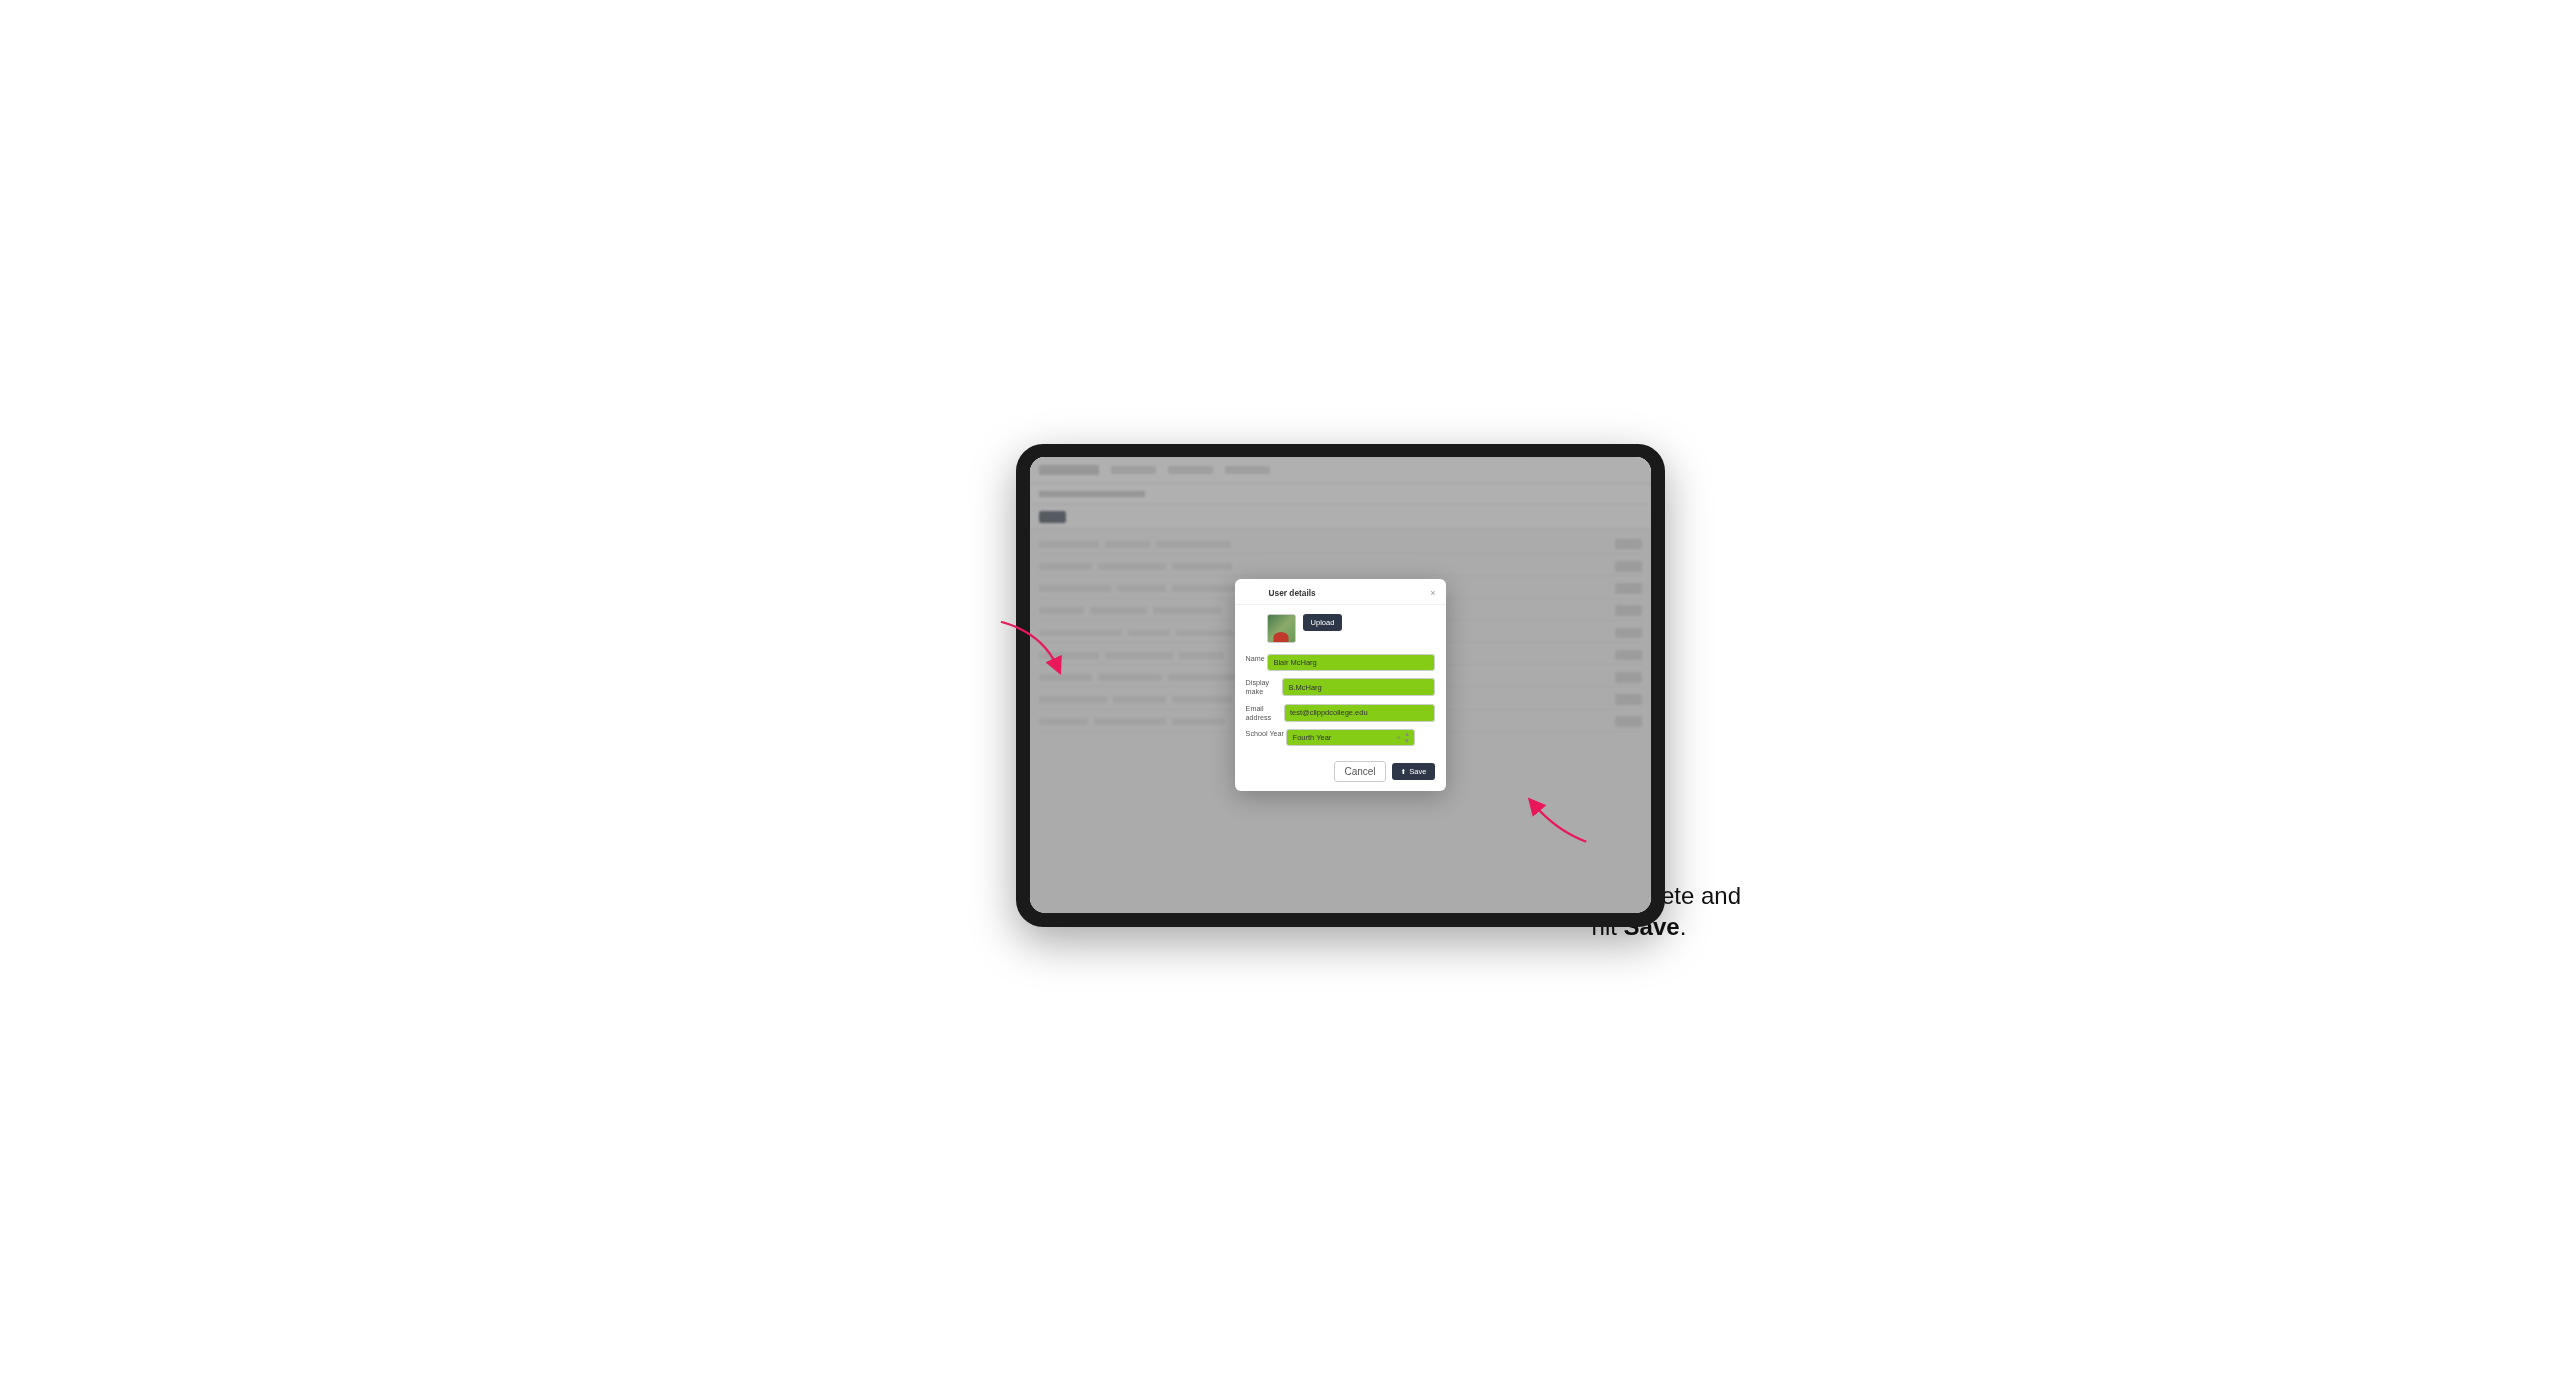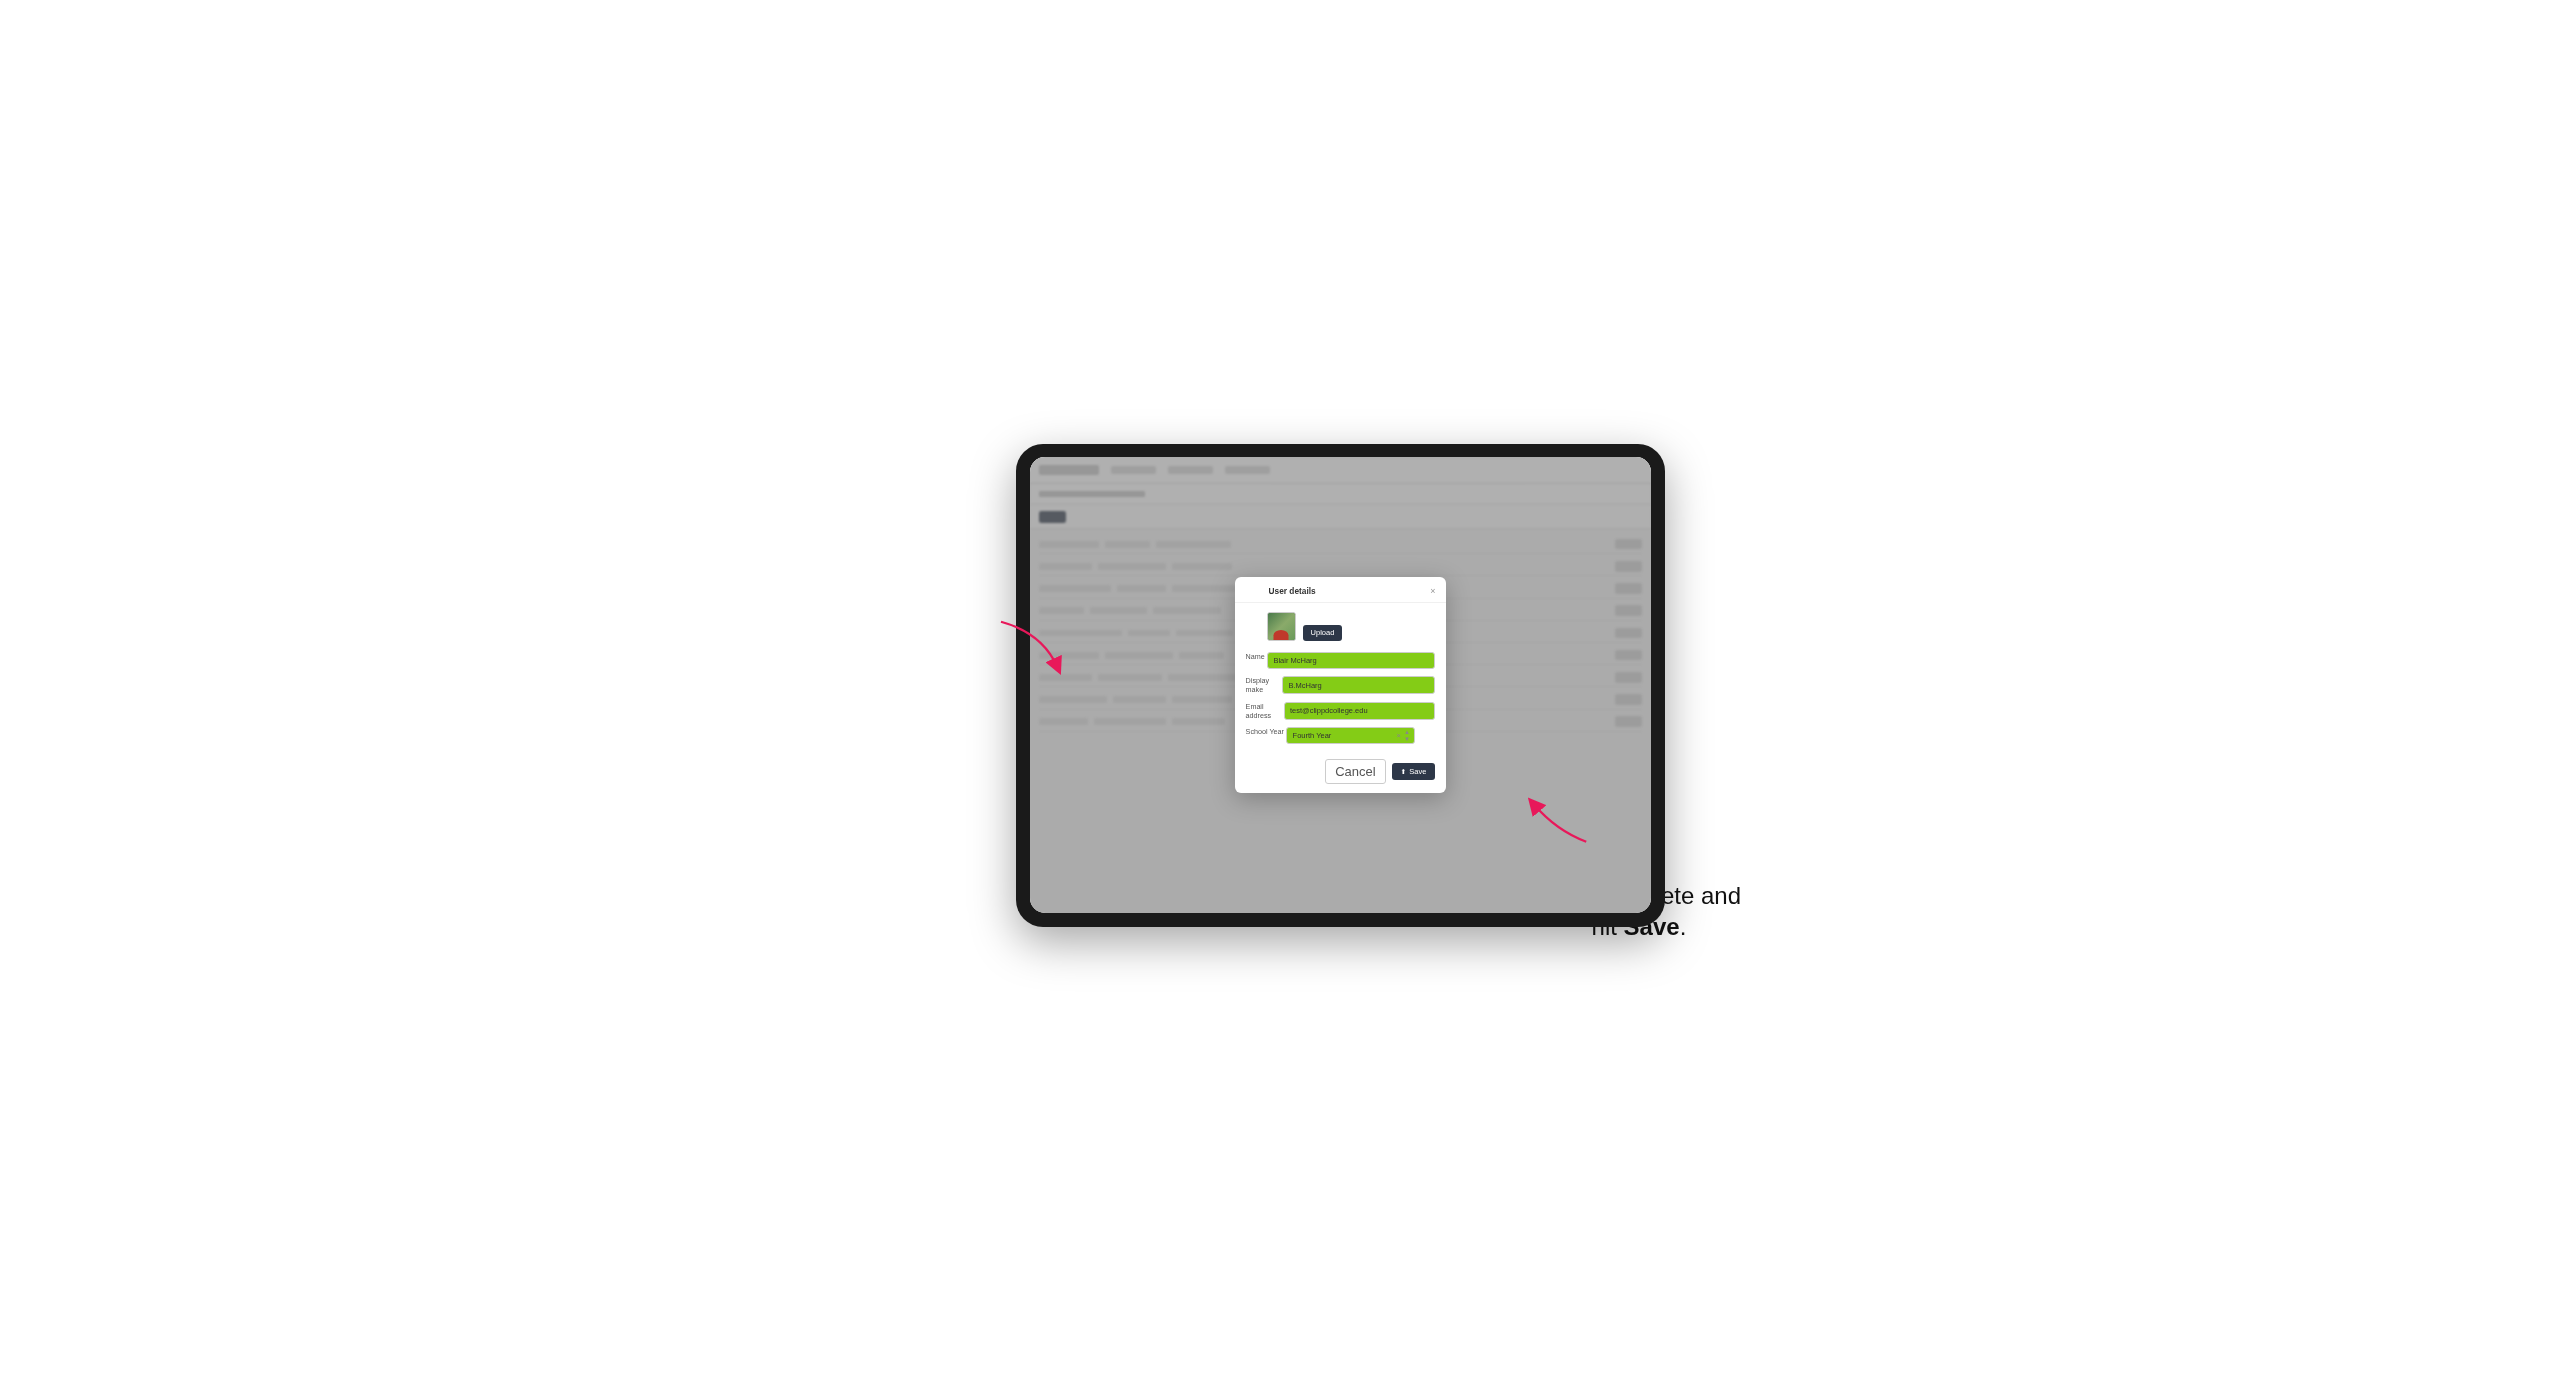--- a/index.html
+++ b/index.html
@@ -217,21 +217,21 @@
 
     .modal-body {
       padding: 9px 10.6px;
       display: flex;
       flex-direction: column;
       gap: 7.5px;
     }
 
     .photo-row {
       display: flex;
-      align-items: flex-end;
+      align-items: flex-start;
       gap: 7.5px;
       margin-bottom: 3px;
       padding-left: 21px;
     }
 
     .user-avatar {
       width: 29px;
       height: 29px;
       border-radius: 3px;
       background: #5a7a5a;
@@ -330,21 +330,21 @@
       justify-content: flex-end;
       gap: 6px;
       padding: 6px 10.6px 9px 10.6px;
     }
 
     .btn-cancel {
       border: 0.8px solid #ccc;
       background: #fff;
       border-radius: 3px;
       padding: 3.8px 9px;
-      font-size: 13px;
+      font-size: 10px;
       color: #555;
       cursor: pointer;
     }
 
     .btn-save {
       background: #2d3748;
       color: #fff;
       border: none;
       border-radius: 3px;
       padding: 3.8px 9px;

